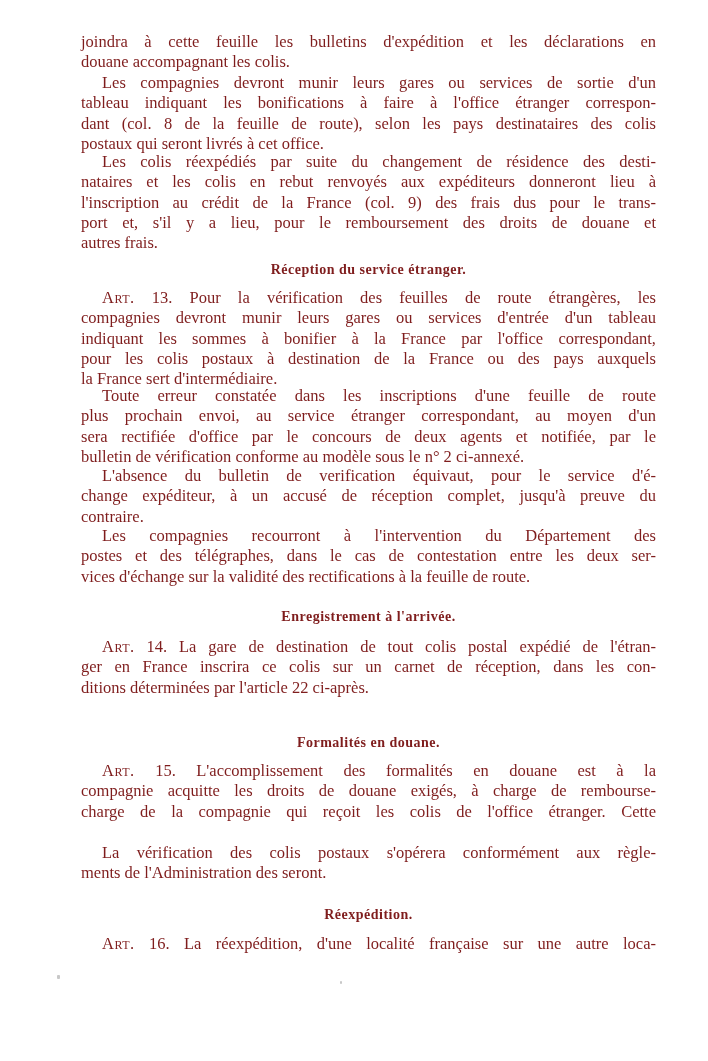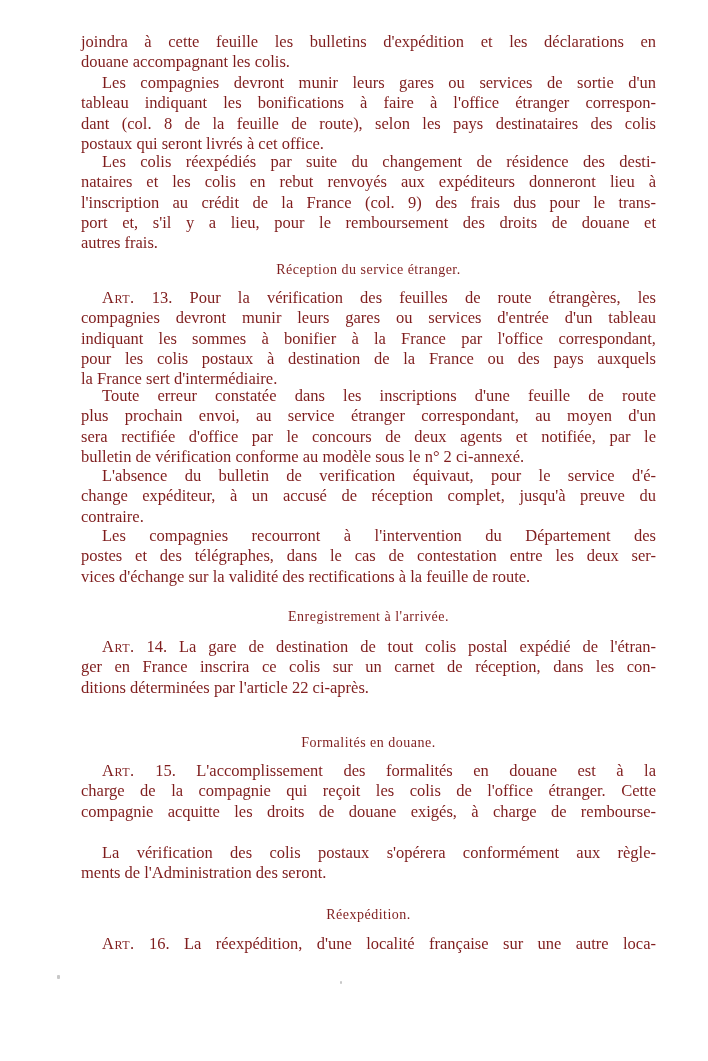--- a/index.html
+++ b/index.html
@@ -31,21 +31,21 @@
   }
   .sc{
     font-variant:small-caps;
     letter-spacing:0.5px;
   }
   .heading{
     position:absolute;
     left:81px;width:575px;
     text-align:center;
     font-size:14px;
-    font-weight:normal;
+    font-weight:bold;
     letter-spacing:0.5px;
     line-height:17px;
   }
   .speck{
     position:absolute;
     background:#9a9a9a;
     opacity:0.55;
     border-radius:1px;
   }
 </style>
@@ -97,22 +97,22 @@
       </div>
       <div class="heading" style="top: 608px;">Enregistrement à l'arrivée.</div>
       <div class="paragraph" style="top: 637px;">
         <div class="line indent"><span class="sc">Art.</span><span> 14. La gare de destination de tout colis postal expédié de l'étran-</span></div>
         <div class="line">ger en France inscrira ce colis sur un carnet de réception, dans les con-</div>
         <div class="line para-end">ditions déterminées par l'article 22 ci-après.</div>
       </div>
       <div class="heading" style="top: 734px;">Formalités en douane.</div>
       <div class="paragraph" style="top: 761px;">
         <div class="line indent"><span class="sc">Art.</span><span> 15. L'accomplissement des formalités en douane est à la</span></div>
+        <div class="line">compagnie acquitte les droits de douane exigés, à charge de rembourse-</div>
         <div class="line">charge de la compagnie qui reçoit les colis de l'office étranger. Cette</div>
-        <div class="line">compagnie acquitte les droits de douane exigés, à charge de rembourse-</div>
       </div>
       <div class="paragraph" style="top: 843px;">
         <div class="line indent">La vérification des colis postaux s'opérera conformément aux règle-</div>
         <div class="line para-end">ments de l'Administration des seront.</div>
       </div>
       <div class="heading" style="top: 906px;">Réexpédition.</div>
       <div class="paragraph" style="top: 934px;">
         <div class="line indent"><span class="sc">Art.</span><span> 16. La réexpédition, d'une localité française sur une autre loca-</span></div>
       </div>
     </div>

